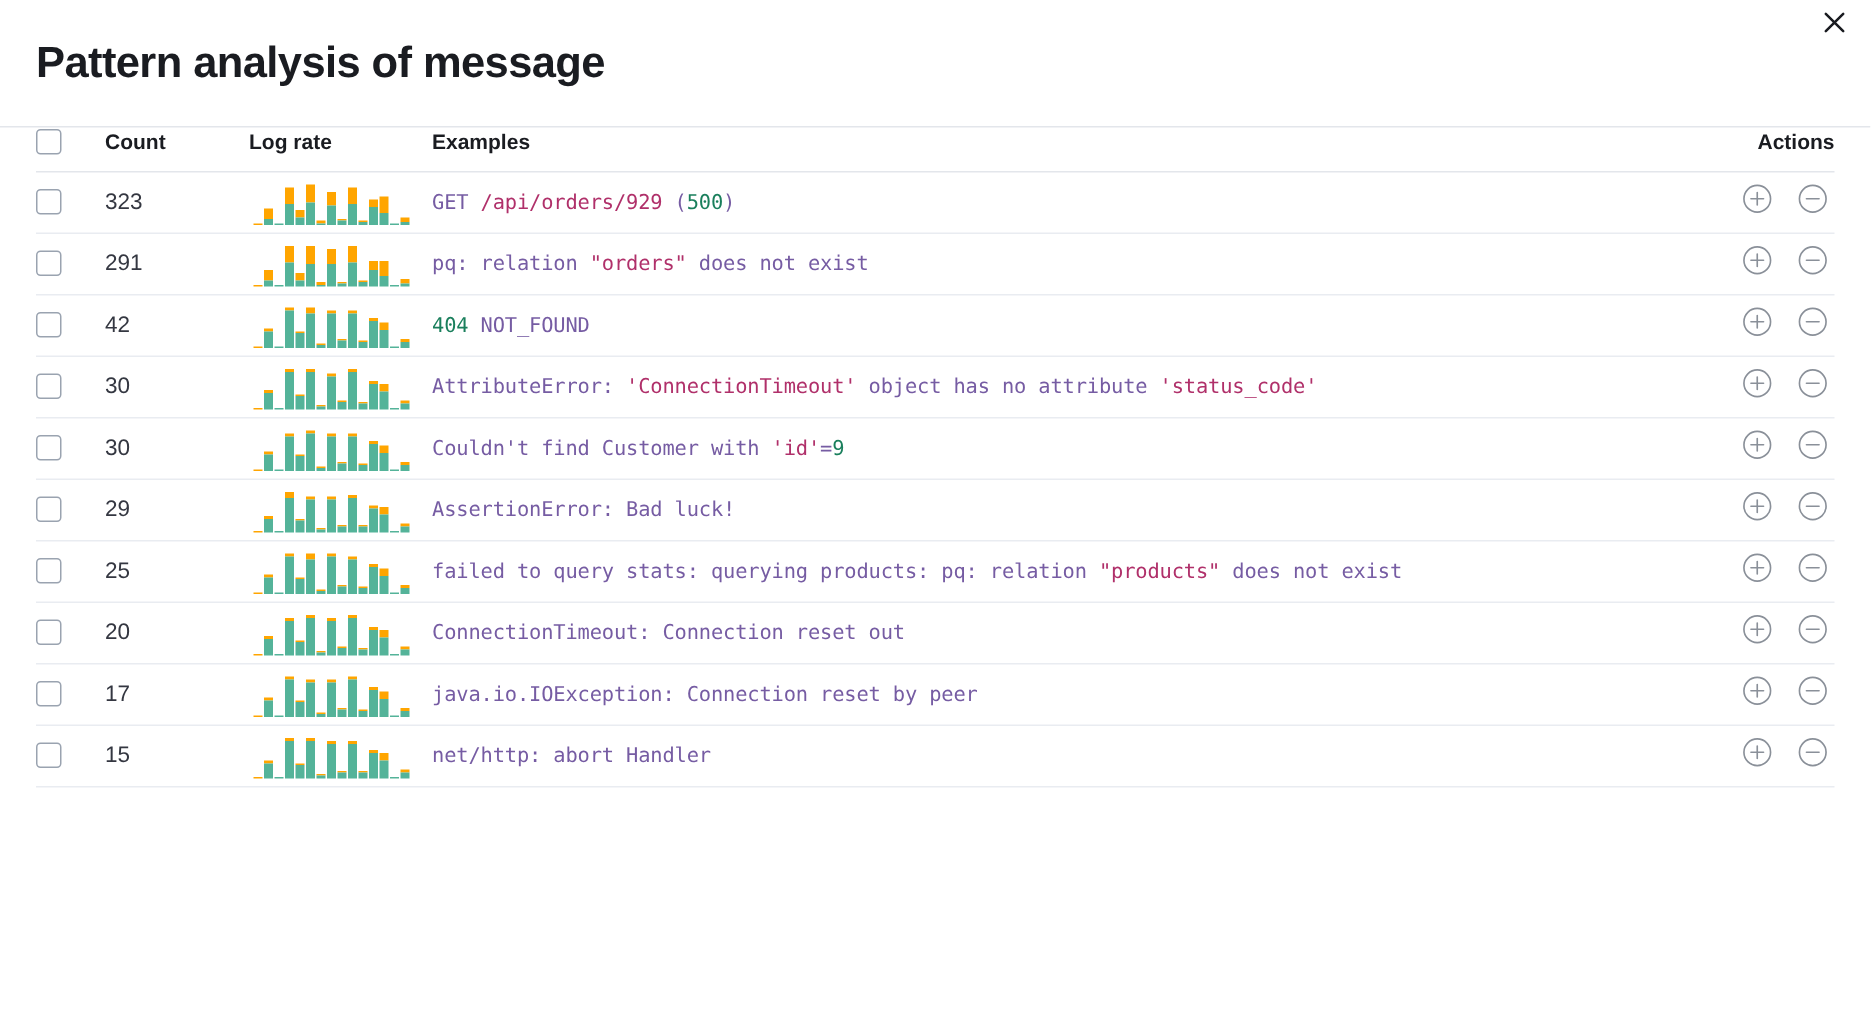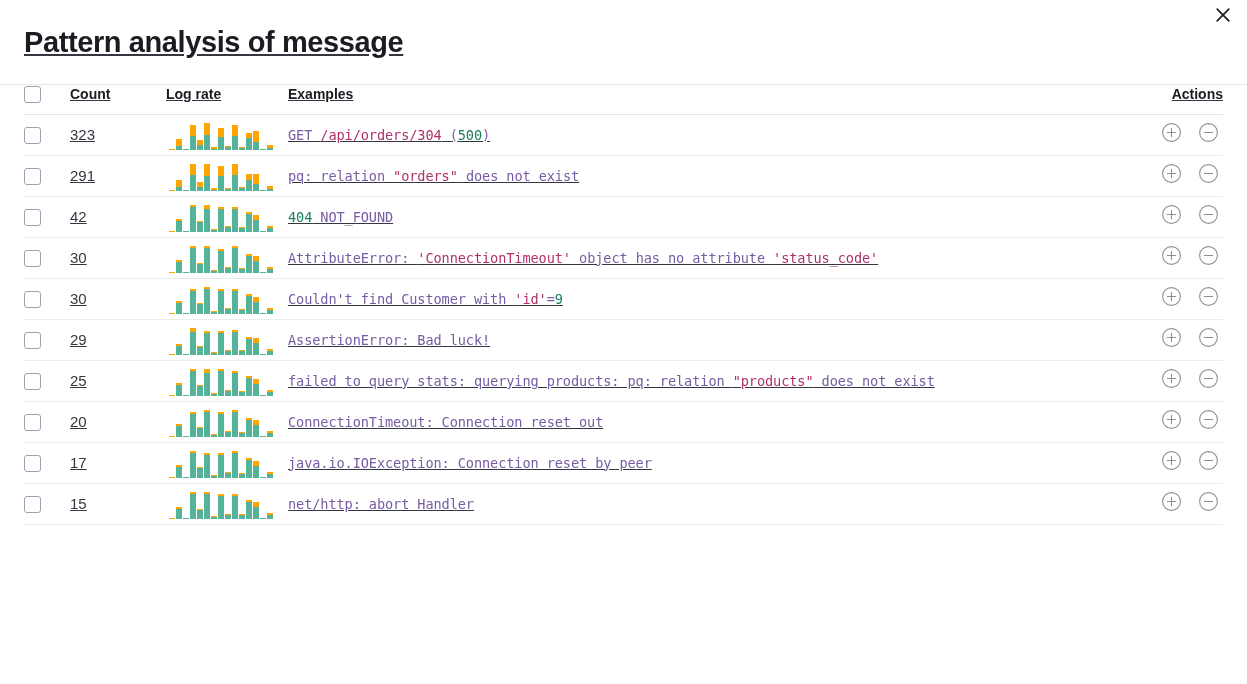--- a/index.html
+++ b/index.html
@@ -4,21 +4,21 @@
 <style>
   * { box-sizing: border-box; }
   html, body {
     margin: 0; padding: 0;
     width: 1247px; height: 684px;
     background: #ffffff;
     font-family: "Liberation Sans", sans-serif;
     color: #343741;
     overflow: hidden;
   }
-  .panel { position: relative; width: 1247px; height: 492px; background: #fff; text-decoration: underline; }
+  .panel { position: relative; width: 1247px; height: 492px; background: #fff; }
 
   
   .hdr {
     height: 85px;
     border-bottom: 1px solid #e3e6eb;
     display: flex;
     align-items: center;
     padding: 0 24px;
   }
   .hdr-title {
@@ -234,21 +234,21 @@
                 <div class="bar">
                   <div class="seg-t" style="height: 1px;"></div>
                 </div>
                 <div class="bar">
                   <div class="seg-o" style="height: 3px;"></div>
                   <div class="seg-t" style="height: 2px;"></div>
                 </div>
               </div>
             </td>
             <td class="c-ex">
-              <div class="ex"><span>GET </span><span class="s">/api/orders/304</span><span> (</span><span class="n">500</span><span>)</span></div>
+              <div class="ex"><span>GET </span><span class="s">/api/orders/929</span><span> (</span><span class="n">500</span><span>)</span></div>
             </td>
             <td class="c-act">
               <div class="actions">
                 <span class="ic"><svg width="21" height="21" viewBox="0 0 22 22" fill="none">
                     <circle cx="11" cy="11" r="9.3" stroke="#8a9099" stroke-width="1.15"></circle>
                     <path d="M11 6.6V15.4M6.6 11H15.4" stroke="#8a9099" stroke-width="1.15" stroke-linecap="round"></path>
                   </svg></span>
                 <span class="ic"><svg width="21" height="21" viewBox="0 0 22 22" fill="none">
                     <circle cx="11" cy="11" r="9.3" stroke="#8a9099" stroke-width="1.15"></circle>
                     <path d="M6.6 11H15.4" stroke="#8a9099" stroke-width="1.15" stroke-linecap="round"></path>

